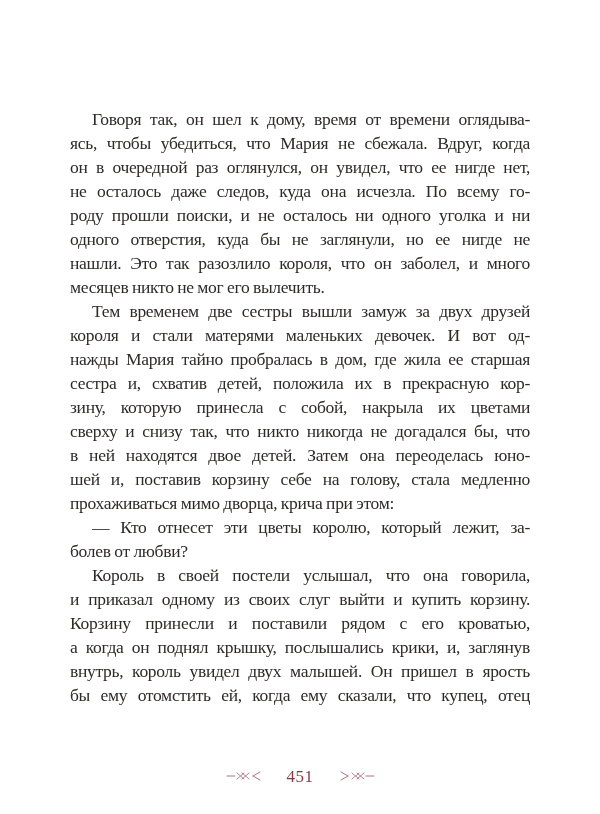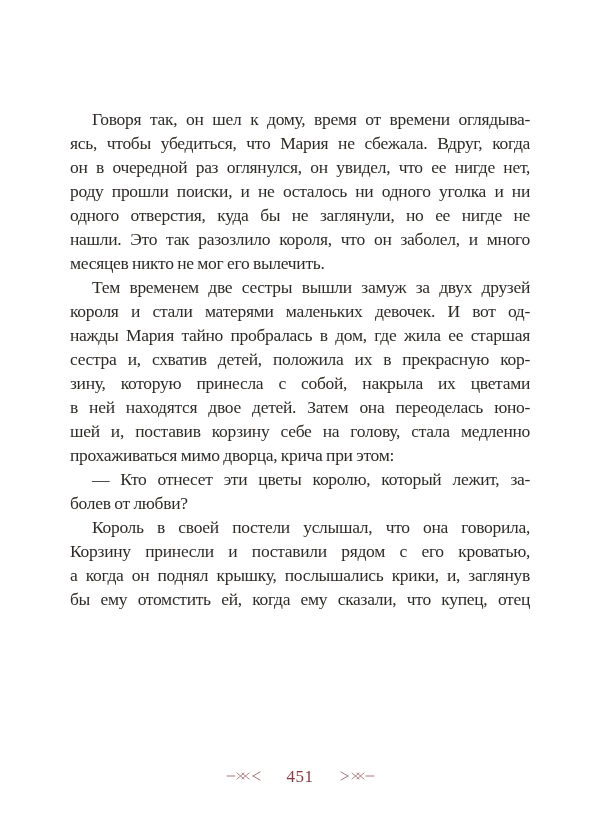--- a/index.html
+++ b/index.html
@@ -67,37 +67,41 @@
 </style>
 </head>
 <body>
 
 <div class="page">
 
   <div class="text-block">
       <div class="line indent">Говоря так, он шел к дому, время от времени оглядыва-</div>
       <div class="line">ясь, чтобы убедиться, что Мария не сбежала. Вдруг, когда</div>
       <div class="line">он в очередной раз оглянулся, он увидел, что ее нигде нет,</div>
+      <div class="line">не осталось даже следов, куда она исчезла. По всему го-</div>
       <div class="line">роду прошли поиски, и не осталось ни одного уголка и ни</div>
       <div class="line">одного отверстия, куда бы не заглянули, но ее нигде не</div>
       <div class="line">нашли. Это так разозлило короля, что он заболел, и много</div>
       <div class="line align-left">месяцев никто не мог его вылечить.</div>
       <div class="line indent">Тем временем две сестры вышли замуж за двух друзей</div>
       <div class="line">короля и стали матерями маленьких девочек. И вот од-</div>
       <div class="line">нажды Мария тайно пробралась в дом, где жила ее старшая</div>
       <div class="line">сестра и, схватив детей, положила их в прекрасную кор-</div>
       <div class="line">зину, которую принесла с собой, накрыла их цветами</div>
+      <div class="line">сверху и снизу так, что никто никогда не догадался бы, что</div>
       <div class="line">в ней находятся двое детей. Затем она переоделась юно-</div>
       <div class="line">шей и, поставив корзину себе на голову, стала медленно</div>
       <div class="line align-left">прохаживаться мимо дворца, крича при этом:</div>
       <div class="line indent">— Кто отнесет эти цветы королю, который лежит, за-</div>
       <div class="line align-left">болев от любви?</div>
       <div class="line indent">Король в своей постели услышал, что она говорила,</div>
+      <div class="line">и приказал одному из своих слуг выйти и купить корзину.</div>
       <div class="line">Корзину принесли и поставили рядом с его кроватью,</div>
       <div class="line">а когда он поднял крышку, послышались крики, и, заглянув</div>
+      <div class="line">внутрь, король увидел двух малышей. Он пришел в ярость</div>
       <div class="line">бы ему отомстить ей, когда ему сказали, что купец, отец</div>
     </div>
 
   <div class="footer">
     <span class="orn">
       <svg width="40" height="12" viewBox="0 0 40 12" fill="none" stroke="currentColor" stroke-width="1" stroke-linecap="round">
         <path d="M1 6 H9"></path>
         <path d="M11 3 L18 9 M11 9 L18 3" stroke-width="0.9"></path>
         <path d="M16 3 L23 9 M16 9 L23 3" stroke-width="0.9"></path>
         <path d="M27 6 L34 2 M27 6 L34 10"></path>

